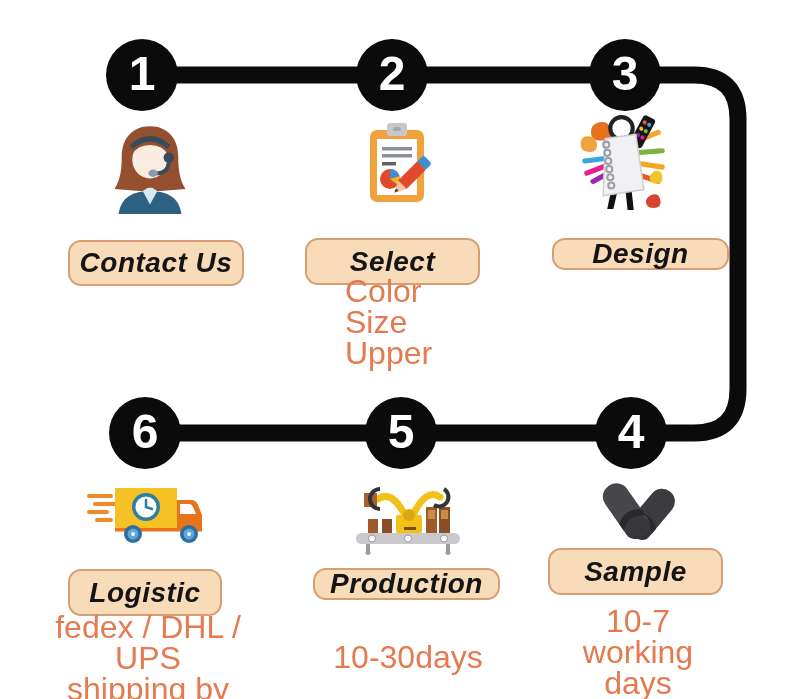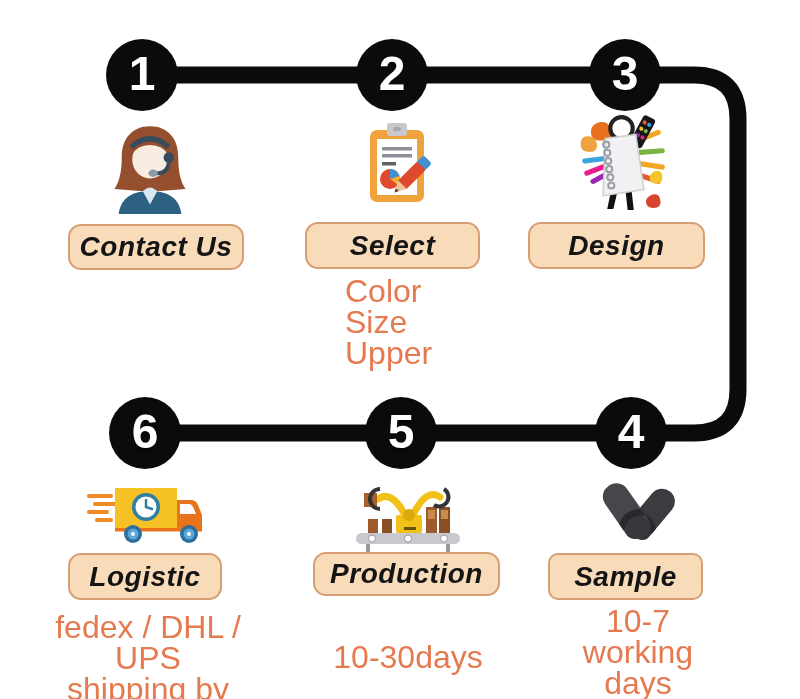--- a/index.html
+++ b/index.html
@@ -24,27 +24,28 @@
   .i-select{left:354px; top:120px; width:90px; height:88px;}
   .i-design{left:572px; top:110px; width:98px; height:102px;}
   .i-logistic{left:85px; top:478px; width:130px; height:74px;}
   .i-production{left:352px; top:477px; width:112px; height:78px;}
   .i-sample{left:597px; top:470px; width:82px; height:84px;}
   .pill{
     position:absolute; background:#f8dcba; border:2px solid #d79e74; border-radius:13px;
     display:flex; align-items:center; justify-content:center;
     font-weight:bold; font-style:italic; font-size:28px; color:#141414; letter-spacing:.5px;
     box-sizing:border-box;
+    margin-top:16px;
   }
   .p-contact{left:68px;  top:224px; width:176px; height:46px;}
   .p-select{left:305px;  top:222px; width:175px; height:47px;}
-  .p-design{left:528px;  top:222px; width:177px; height:47px;}
+  .p-design{left:552px;  top:222px; width:177px; height:32px;}
   .p-logistic{left:68px; top:553px; width:154px; height:47px;}
-  .p-production{left:313px; top:552px; width:187px; height:44px;}
-  .p-sample{left:548px;  top:553px; width:155px; height:47px;border-radius:10px;}
+  .p-production{left:313px; top:552px; width:187px; height:32px;}
+  .p-sample{left:548px;  top:532px; width:175px; height:47px;}
   .note{
     position:absolute; color:#e5794f; font-size:32px; line-height:31px;
     white-space:pre-line;
   }
   .note.center{text-align:center;}
   .n-select{left:345px; top:276px; width:150px;}
   .n-design{left:545px; top:280px; width:200px;}
   .n-logistic{left:28px; top:612px; width:240px;}
   .n-production{left:308px; top:642px; width:200px;}
   .n-sample{left:548px; top:606px; width:180px;}

